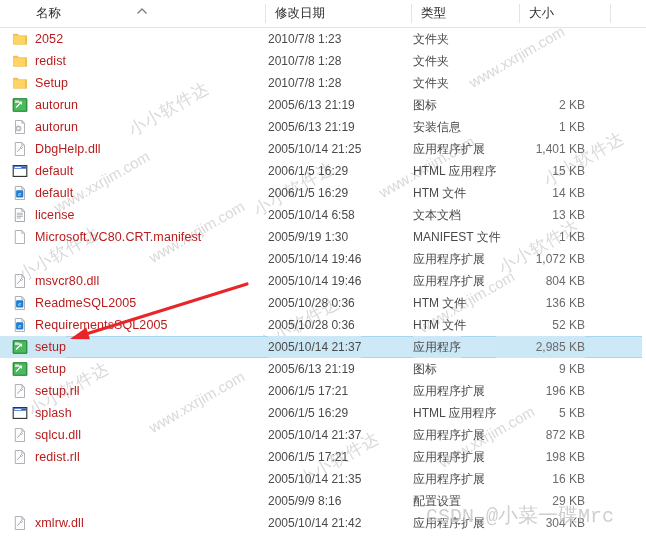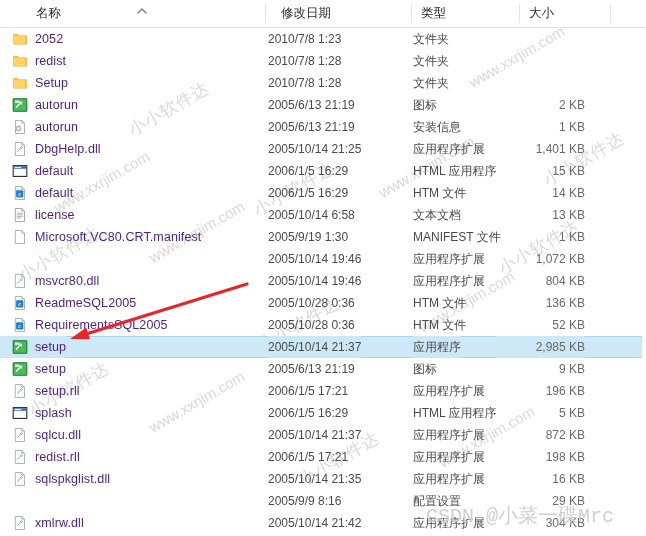--- a/index.html
+++ b/index.html
@@ -99,21 +99,21 @@
     left: 0; top: 0;
     height: 22px;
     display: flex;
     align-items: center;
     padding-left: 12px;
     gap: 7px;
     z-index: 2;
   }
   .fname {
     font-size: 12.5px;
-    color: #4c1d95;
+    color: #b91c1c;
     white-space: nowrap;
     letter-spacing: 0.1px;
   }
   .cell {
     position: absolute;
     top: 0; height: 22px;
     display: flex;
     align-items: center;
     font-size: 12px;
     color: #4a4a4a;
@@ -167,21 +167,21 @@
     <div class="wm cn" style="left:130px; top:120px;">小小软件达</div>
     <div class="wm" style="left:470px; top:75px;">www.xxrjim.com</div>
     <div class="wm cn" style="left:545px; top:170px;">小小软件达</div>
   </div>
 
   <div class="header">
     <div class="hcell" style="left:0px; width:265px;padding-left:36px;">
       <span>名称</span>
     </div>
     <div class="hsep" style="left:265px;"></div>
-    <div class="hcell" style="left:272px; width:145px;">
+    <div class="hcell" style="left:266px; width:145px;">
       <span>修改日期</span>
     </div>
     <div class="hsep" style="left:411px;"></div>
     <div class="hcell" style="left:412px; width:107px;">
       <span>类型</span>
     </div>
     <div class="hsep" style="left:519px;"></div>
     <div class="hcell" style="left:520px; width:90px;">
       <span>大小</span>
     </div>
@@ -519,34 +519,20 @@
               </g>
             </svg>
           </span>
           <span class="fname">redist.rll</span>
         </div>
         <div class="cell c-date">2006/1/5 17:21</div>
         <div class="cell c-type">应用程序扩展</div>
         <div class="cell c-size">198 KB</div>
       </div>
       <div class="row">
-        <div class="namecell">
-          <span class="icon">
-            <svg width="16" height="16" viewBox="0 0 16 16">
-              <path d="M3.3 1.5h6.4l2.8 2.8v10.2h-9.2z" fill="#fdfdfd" stroke="#9aa0a6" stroke-width="0.8"></path>
-              <path d="M9.7 1.5l2.8 2.8h-2.8z" fill="#e3e7eb" stroke="#9aa0a6" stroke-width="0.6"></path>
-              <g stroke="#8e97a1" stroke-width="0.9" fill="none">
-                <path d="M5.2 10.6 L8.8 7.0"></path>
-                <path d="M8.2 6.2 l1.6 1.6"></path>
-                <path d="M9.2 5.2 l1.6 1.6"></path>
-              </g>
-            </svg>
-          </span>
-          <span class="fname">sqlspkglist.dll</span>
-        </div>
         <div class="cell c-date">2005/10/14 21:35</div>
         <div class="cell c-type">应用程序扩展</div>
         <div class="cell c-size">16 KB</div>
       </div>
       <div class="row">
         <div class="cell c-date">2005/9/9 8:16</div>
         <div class="cell c-type">配置设置</div>
         <div class="cell c-size">29 KB</div>
       </div>
       <div class="row">

